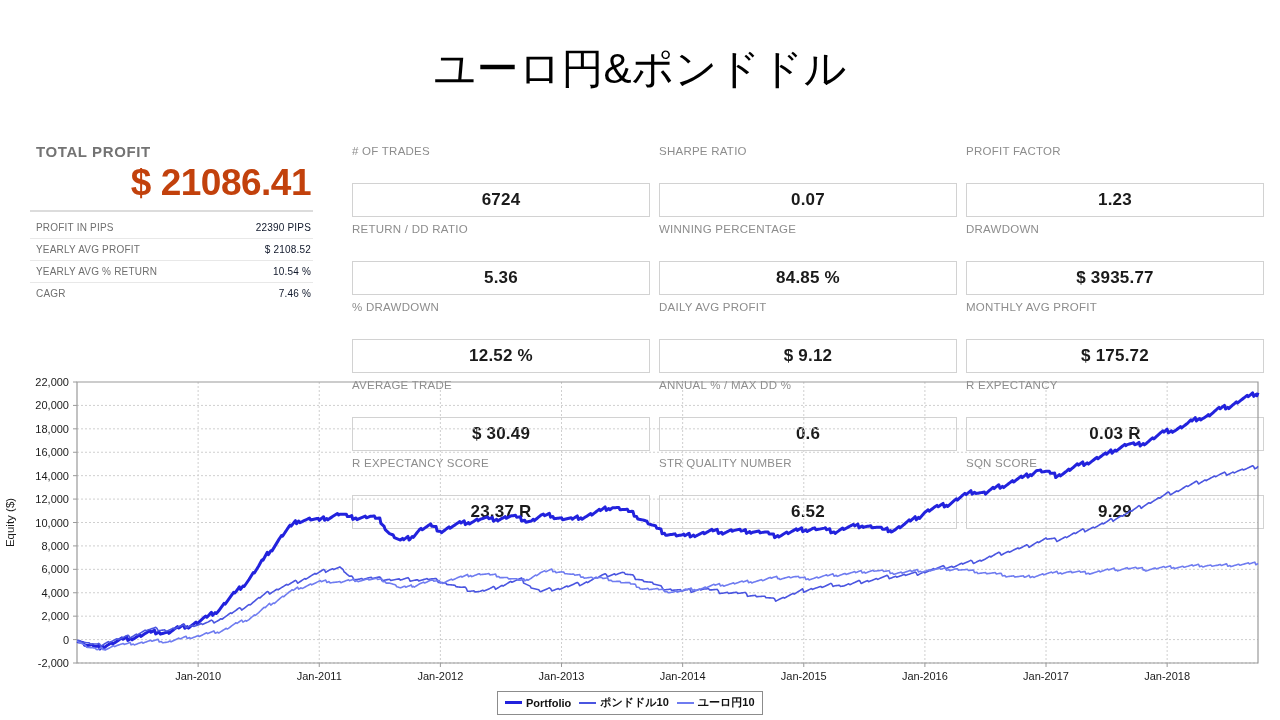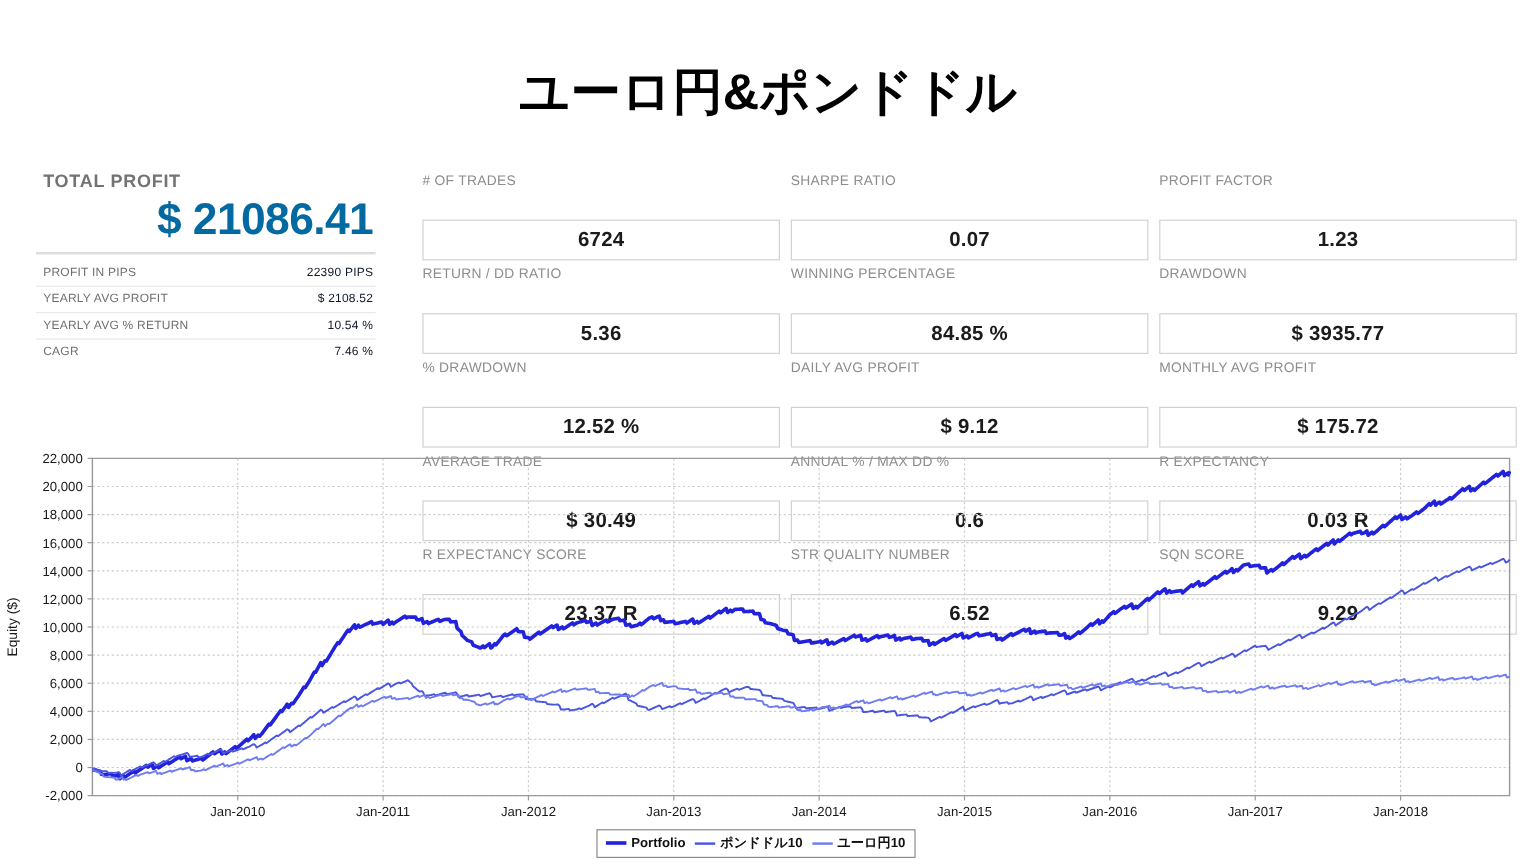--- a/index.html
+++ b/index.html
@@ -17,45 +17,44 @@
   }
 
   
   #page-title {
     position: absolute;
     top: 44px;
     left: 0;
     width: 1280px;
     text-align: center;
     font-size: 42px;
-    font-weight: bold;
+    font-weight: normal;
     color: #000000;
     letter-spacing: 0px;
     line-height: 50px;
-    margin-top: 8px;
   }
 
   
   #summary-panel {
     position: absolute;
     left: 30px;
     top: 143px;
     width: 283px;
   }
   #summary-panel .summary-caption {
     font-size: 15px;
     color: #737373;
     letter-spacing: 0.6px;
     font-weight: bold;
     margin: 0 0 2px 6px;
   }
   #summary-panel .summary-amount {
     font-size: 37px;
     font-weight: bold;
-    color: #0369a1;
+    color: #c2410c;
     text-align: right;
     line-height: 42px;
     letter-spacing: -0.5px;
     padding-right: 2px;
   }
   #summary-panel .summary-divider {
     border-top: 2px solid #dcdcdc;
     margin: 6px 0 5px 0;
   }
   #summary-panel .summary-row {

